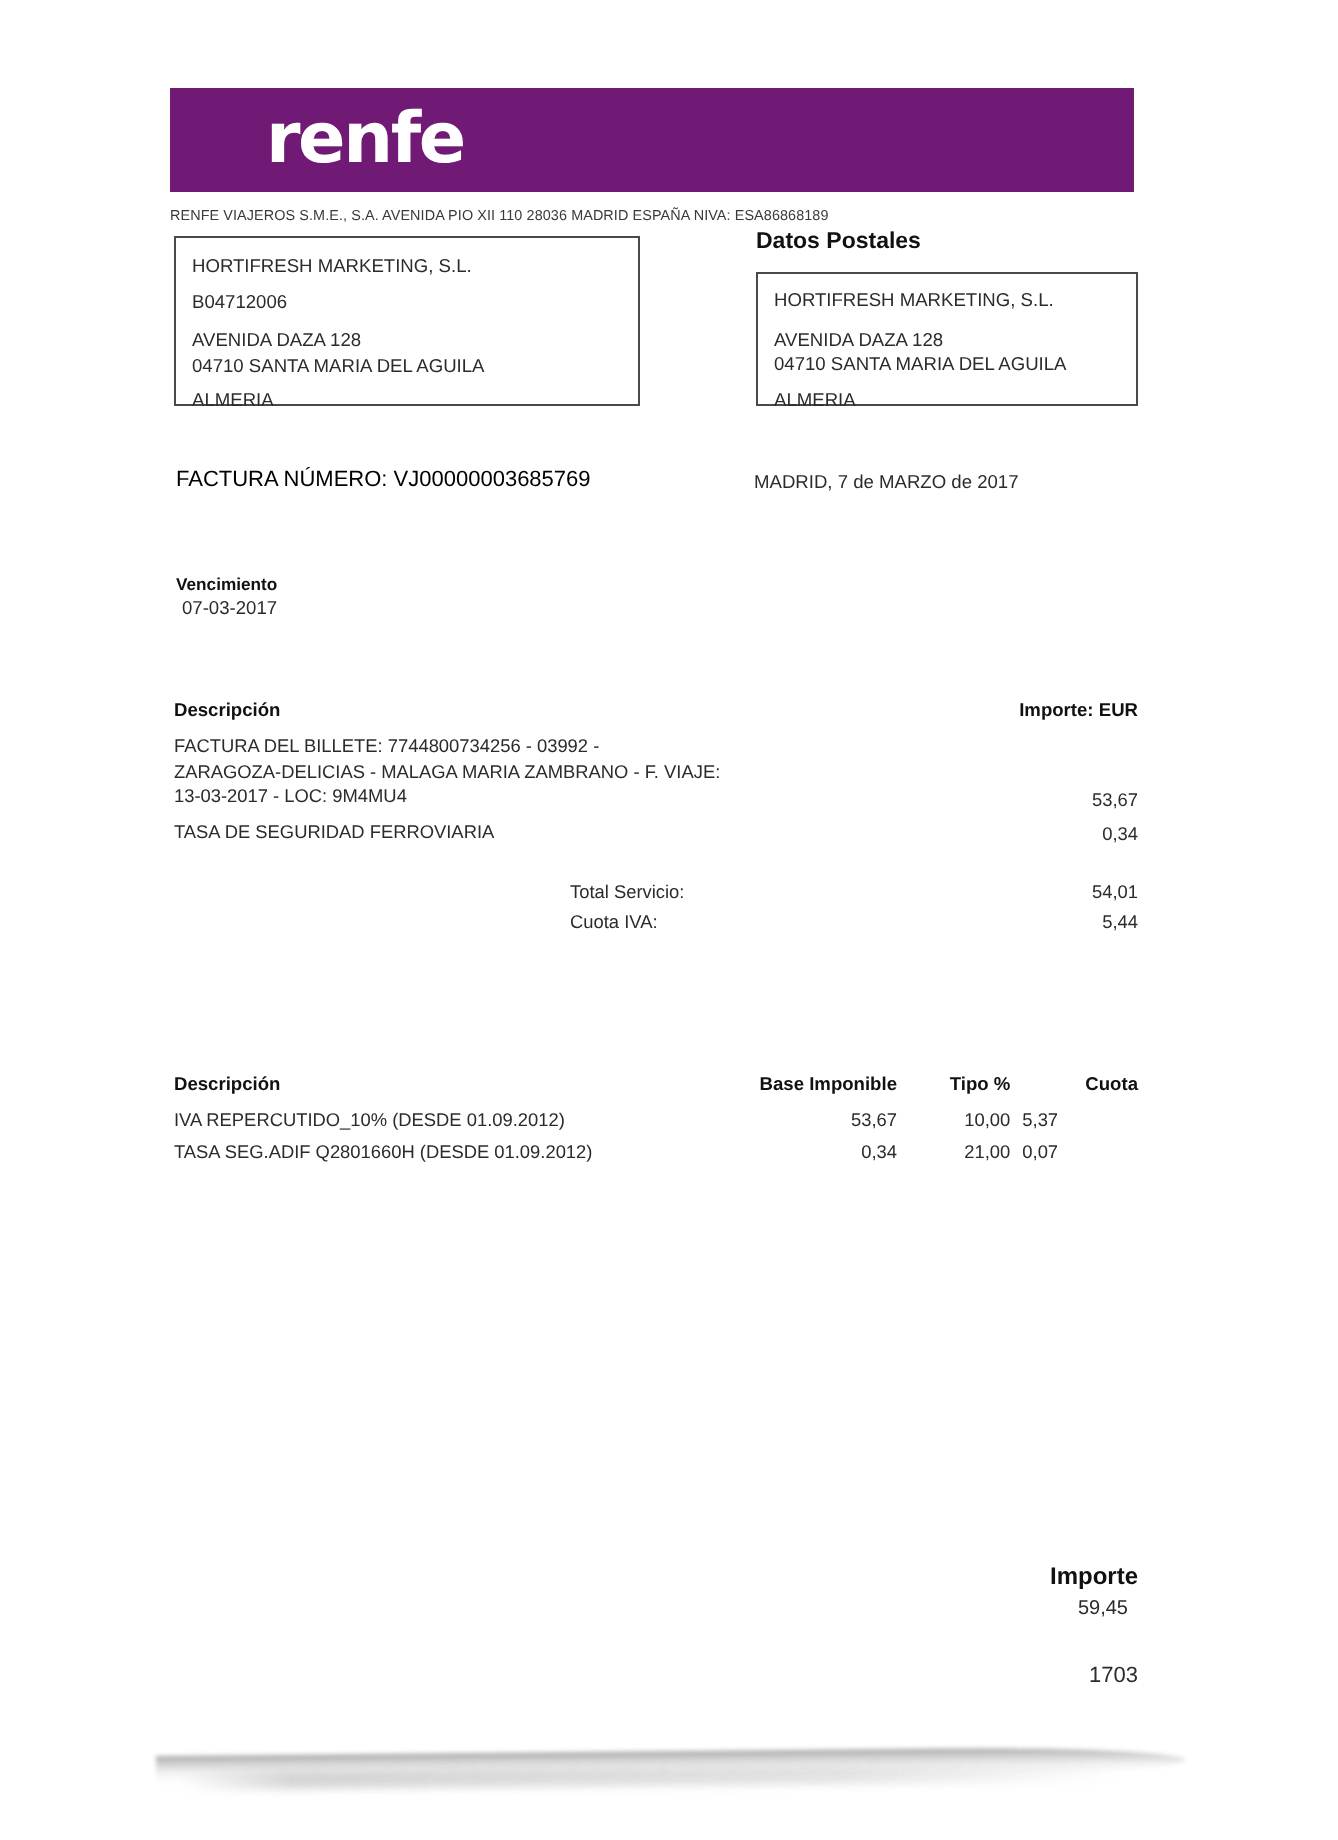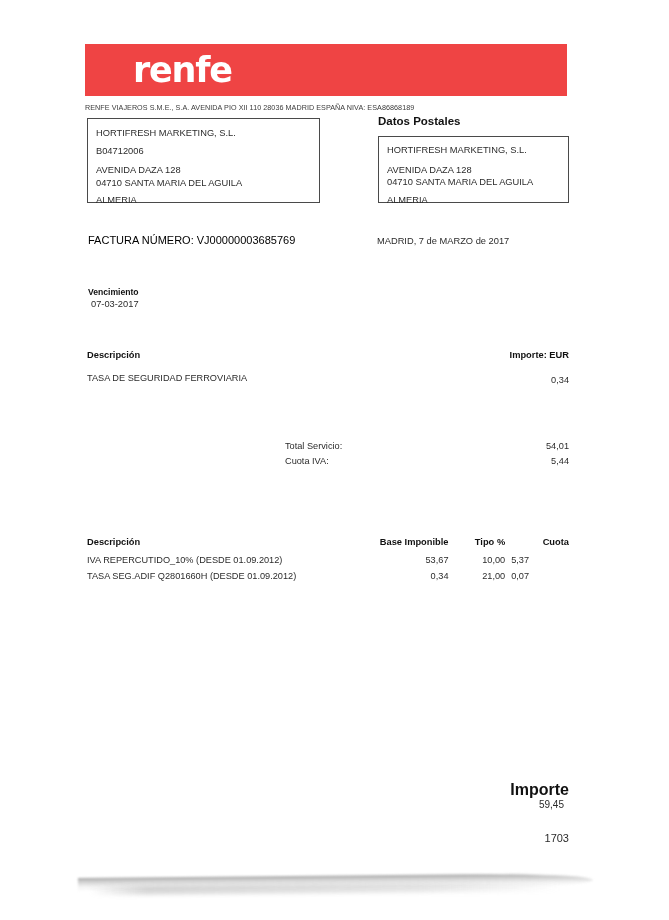--- a/index.html
+++ b/index.html
@@ -52,21 +52,21 @@
     filter: blur(2px);
   }
 
   
   #brand-banner {
     position: absolute;
     left: 85px;
     top: 44px;
     width: 482px;
     height: 52px;
-    background: #ef4444;
+    background: #701a75;
   }
   #brand-wordmark {
     position: absolute;
     left: 48px;
     top: 6px;
     color: #ffffff;
     font-family: "DejaVu Sans", sans-serif;
     font-size: 35px;
     font-weight: bold;
     letter-spacing: -1.2px;
@@ -261,21 +261,21 @@
   #tax-table td.c-base { text-align: right; }
   #tax-table td.c-rate { text-align: right; padding-right: 6px; }
   #tax-table td.c-quota { text-align: left; }
 
   
   #footer-amount-label {
     position: absolute;
     left: 0; top: 781px;
     width: 569px;
     text-align: right;
-    font-size: 16px;
+    font-size: 12px;
     font-weight: bold;
     color: #111;
   }
   #footer-amount-value {
     position: absolute;
     left: 0; top: 799px;
     width: 564px;
     text-align: right;
     font-size: 10px;
     color: #2b2b2b;
@@ -329,20 +329,28 @@
 
   <div id="items-table">
     <table>
       <thead>
         <tr>
           <th class="desc-h">Descripción</th>
           <th class="amt-h">Importe: EUR</th>
         </tr>
       </thead>
       <tbody>
+        <tr>
+          <td class="desc-c">
+            <div>FACTURA DEL BILLETE: 7744800734256 - 03992 -</div>
+            <div>ZARAGOZA-DELICIAS - MALAGA MARIA ZAMBRANO - F. VIAJE:</div>
+            <div>13-03-2017 - LOC: 9M4MU4</div>
+          </td>
+          <td class="amt-c">53,67</td>
+        </tr>
         <tr class="item-row-2">
           <td class="desc-c">TASA DE SEGURIDAD FERROVIARIA</td>
           <td class="amt-c">0,34</td>
         </tr>
       </tbody>
     </table>
   </div>
 
   <div id="totals">
     <table>

